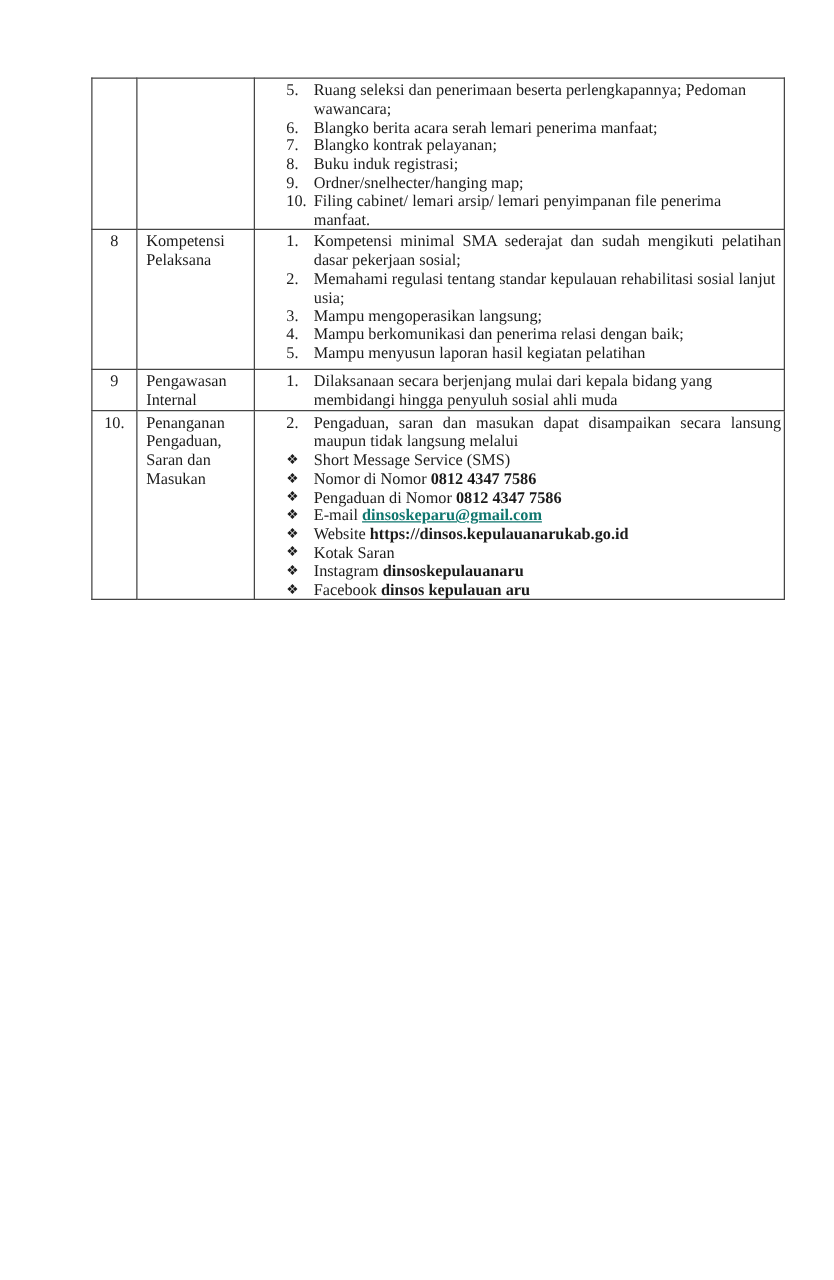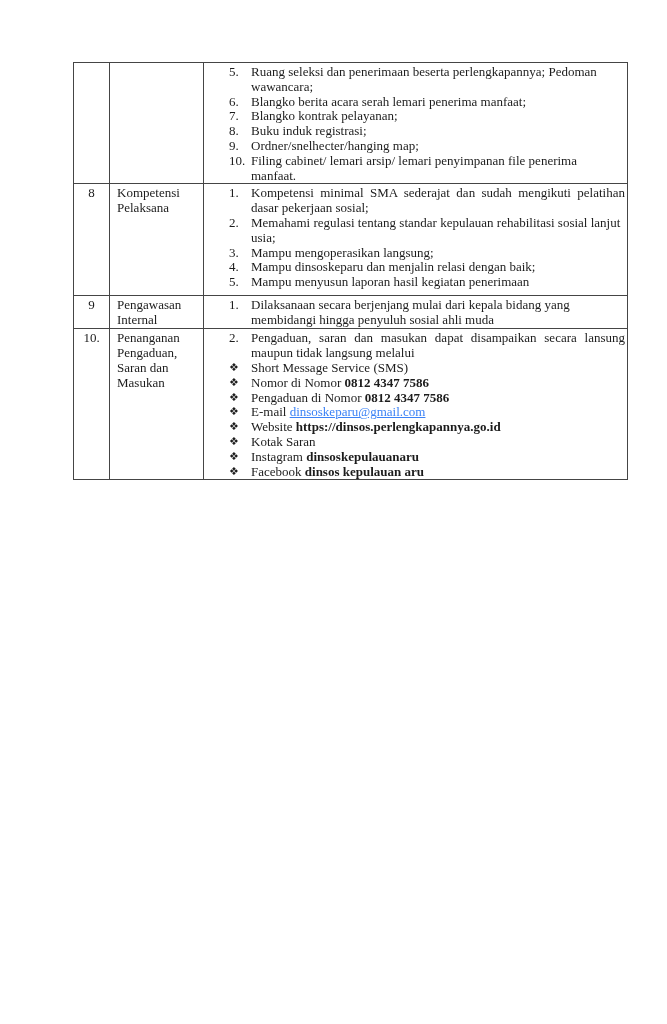--- a/index.html
+++ b/index.html
@@ -51,23 +51,24 @@
     width: 22px;
   }
   .mk-b {
     font-family: "DejaVu Sans", sans-serif;
     font-size: 11px;
   }
   .blk { display: block; }
   .justify { text-align: justify; }
   .bold { font-weight: bold; font-family: Liberation Serif, serif; }
   .link {
-    color: #3b82f6;
+    color: #0f766e;
     text-decoration: underline;
     cursor: pointer;
+    font-weight: bold;
   }
 </style>
 </head>
 <body>
 
 <div>
   <table class="doc-table">
     <colgroup>
       <col class="c-num">
       <col class="c-label">
@@ -107,24 +108,24 @@
           <div class="li justify">
             <span class="mk">1.</span><span>Kompetensi minimal SMA sederajat dan sudah mengikuti pelatihan dasar pekerjaan sosial;</span>
           </div>
           <div class="li">
             <span class="mk">2.</span><span>Memahami regulasi tentang standar kepulauan rehabilitasi sosial lanjut usia;</span>
           </div>
           <div class="li">
             <span class="mk">3.</span><span>Mampu mengoperasikan langsung;</span>
           </div>
           <div class="li">
-            <span class="mk">4.</span><span>Mampu dinsoskeparu dan menjalin relasi dengan baik;</span>
+            <span class="mk">4.</span><span>Mampu berkomunikasi dan penerima relasi dengan baik;</span>
           </div>
           <div class="li">
-            <span class="mk">5.</span><span>Mampu menyusun laporan hasil kegiatan penerimaan</span>
+            <span class="mk">5.</span><span>Mampu menyusun laporan hasil kegiatan pelatihan</span>
           </div>
         </td>
       </tr>
 
       <tr class="r2">
         <td class="num-cell">9</td>
         <td class="label-cell">Pengawasan Internal</td>
         <td class="content-cell">
           <div class="li">
             <span class="mk">1.</span><span>Dilaksanaan secara berjenjang mulai dari kepala bidang yang membidangi hingga penyuluh sosial ahli muda</span>
@@ -145,21 +146,21 @@
           <div class="li">
             <span class="mk mk-b">❖</span><span>Nomor di Nomor </span><span class="bold">0812 4347 7586</span>
           </div>
           <div class="li">
             <span class="mk mk-b">❖</span><span>Pengaduan di Nomor </span><span class="bold">0812 4347 7586</span>
           </div>
           <div class="li">
             <span class="mk mk-b">❖</span><span>E-mail </span><span class="link">dinsoskeparu@gmail.com</span>
           </div>
           <div class="li">
-            <span class="mk mk-b">❖</span><span>Website </span><span class="bold">https://dinsos.perlengkapannya.go.id</span>
+            <span class="mk mk-b">❖</span><span>Website </span><span class="bold">https://dinsos.kepulauanarukab.go.id</span>
           </div>
           <div class="li">
             <span class="mk mk-b">❖</span><span>Kotak Saran</span><span class="bold"></span>
           </div>
           <div class="li">
             <span class="mk mk-b">❖</span><span>Instagram </span><span class="bold">dinsoskepulauanaru</span>
           </div>
           <div class="li">
             <span class="mk mk-b">❖</span><span>Facebook </span><span class="bold">dinsos kepulauan aru</span>
           </div>

